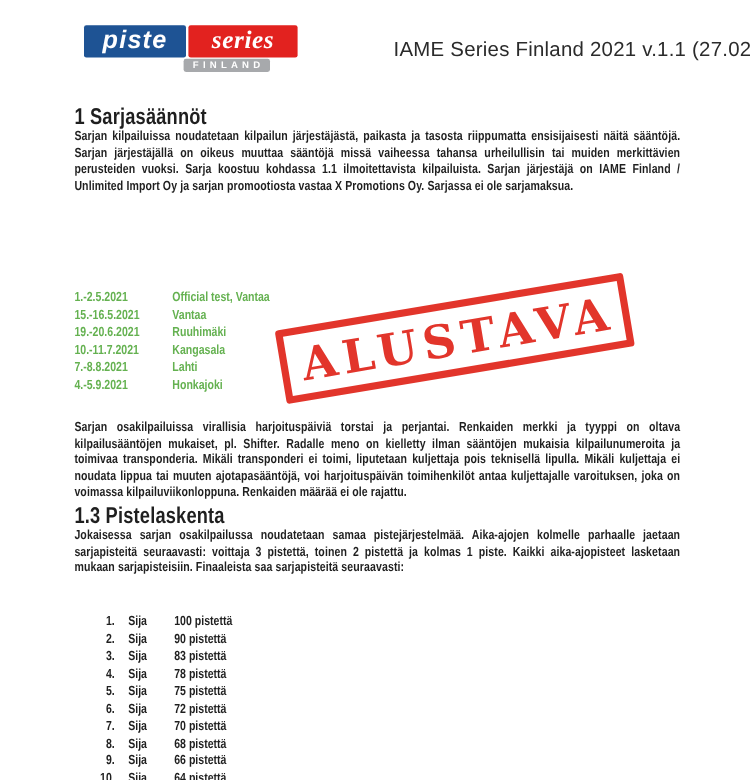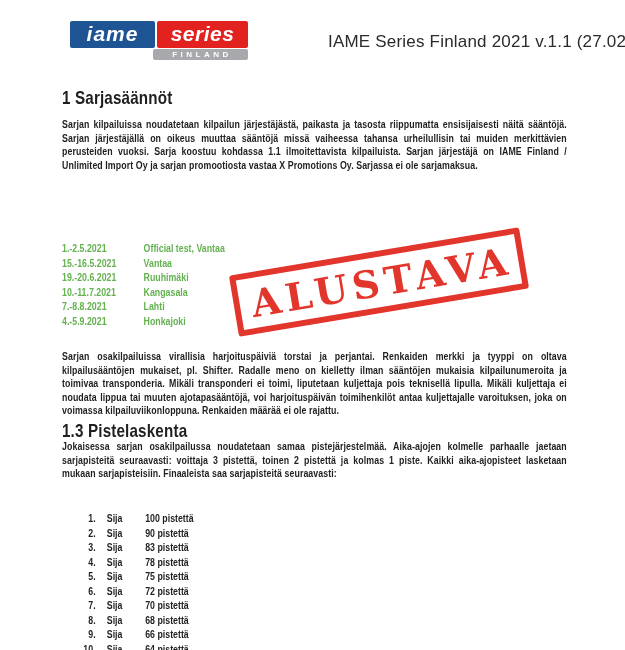--- a/index.html
+++ b/index.html
@@ -17,22 +17,22 @@
   .logo-box {
     position: absolute;
     display: flex;
     align-items: center;
     justify-content: center;
     color: #ffffff;
     font-weight: 700;
     border-radius: 2px;
   }
   #logo-iame   { left: 70px;  top: 21px; width: 85px; height: 27px; background: #1e5394; font-size: 21px; letter-spacing: 1px; font-style: italic; padding-bottom: 2px; box-sizing: border-box; }
-  #logo-series { left: 157px; top: 21px; width: 91px; height: 27px; background: #e2221f; font-size: 21px; letter-spacing: 0.5px; font-style: italic; padding-bottom: 2px; box-sizing: border-box; }
-  #logo-finland{ left: 153px; top: 49px; width: 95px; height: 11px; background: #a7a9ac; font-size: 8px; letter-spacing: 3.5px; padding-left: 3px; box-sizing: border-box; }
+  #logo-series { left: 157px; top: 21px; width: 91px; height: 27px; background: #e2221f; font-size: 21px; letter-spacing: 0.5px; font-style: italic; padding-bottom: 2px; box-sizing: border-box; font-family: Liberation Serif, serif; }
+  #logo-finland{ left: 153px; top: 49px; width: 72px; height: 11px; background: #a7a9ac; font-size: 8px; letter-spacing: 3.5px; padding-left: 3px; box-sizing: border-box; }
 
   
   #doc-title {
     position: absolute;
     left: 328px;
     top: 32px;
     font-size: 17px;
     font-weight: 400;
     color: #2b2b2b;
     letter-spacing: 0.2px;
@@ -94,36 +94,36 @@
     white-space: nowrap;
   }
 </style>
 </head>
 <body>
 
 <div id="page">
 
   <div>
     <div id="logo-iame" class="logo-box">
-      <span>iame</span>
+      <span>piste</span>
     </div>
     <div id="logo-series" class="logo-box">
       <span>series</span>
     </div>
     <div id="logo-finland" class="logo-box">
       <span>FINLAND</span>
     </div>
   </div>
 
   <div id="doc-title">IAME Series Finland 2021 v.1.1 (27.02.2021)</div>
 
   <div class="sec" style="top:87px">
     <div class="h cx">1 Sarjasäännöt</div>
   </div>
-  <div class="sec" style="top:118px">
+  <div class="sec" style="top:108px">
     <div class="p cx">Sarjan kilpailuissa noudatetaan kilpailun järjestäjästä, paikasta ja tasosta riippumatta ensisijaisesti näitä sääntöjä. Sarjan järjestäjällä on oikeus muuttaa sääntöjä missä vaiheessa tahansa urheilullisin tai muiden merkittävien perusteiden vuoksi. Sarja koostuu kohdassa 1.1 ilmoitettavista kilpailuista. Sarjan järjestäjä on IAME Finland / Unlimited Import Oy ja sarjan promootiosta vastaa X Promotions Oy. Sarjassa ei ole sarjamaksua.</div>
   </div>
 
 
   <div class="sec" style="top:241px">
     <div class="cx">
       <div class="sched-row">
         <span class="sched-date">1.-2.5.2021</span><span>Official test, Vantaa</span>
       </div>
       <div class="sched-row">

